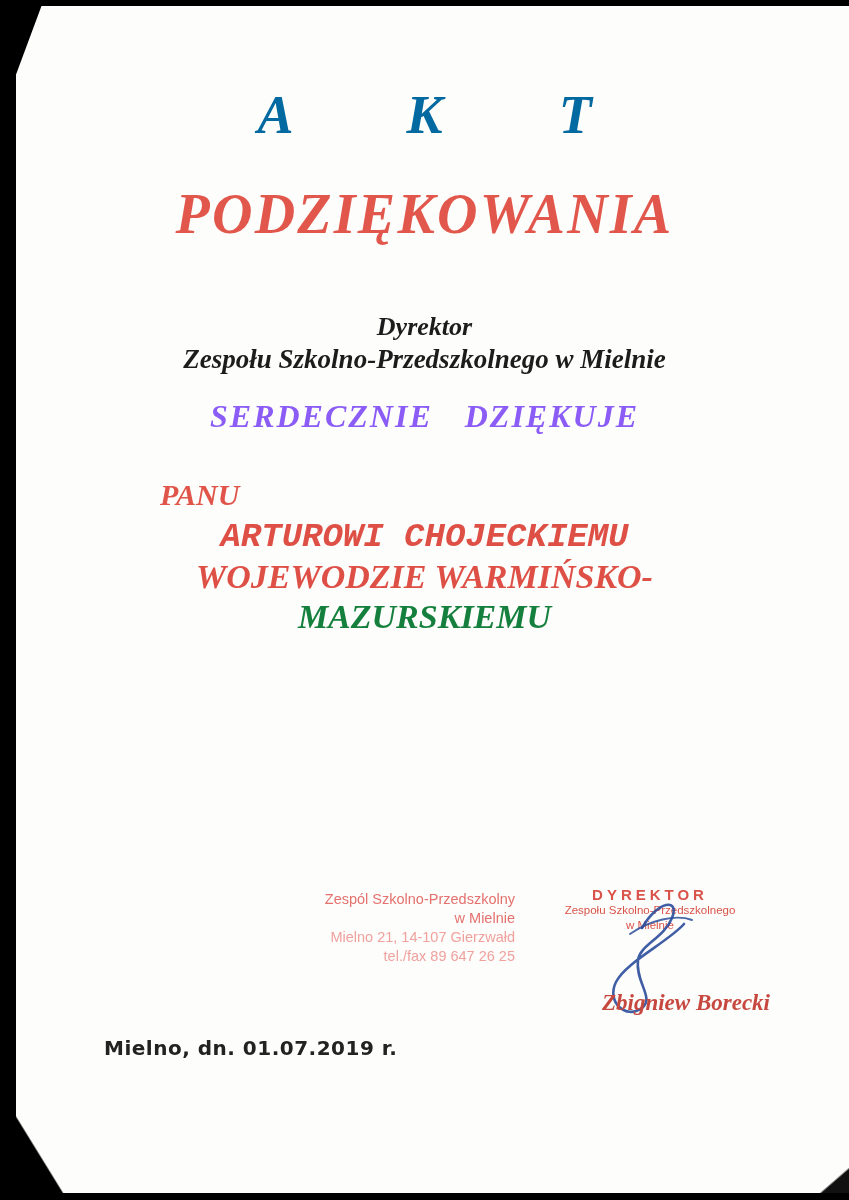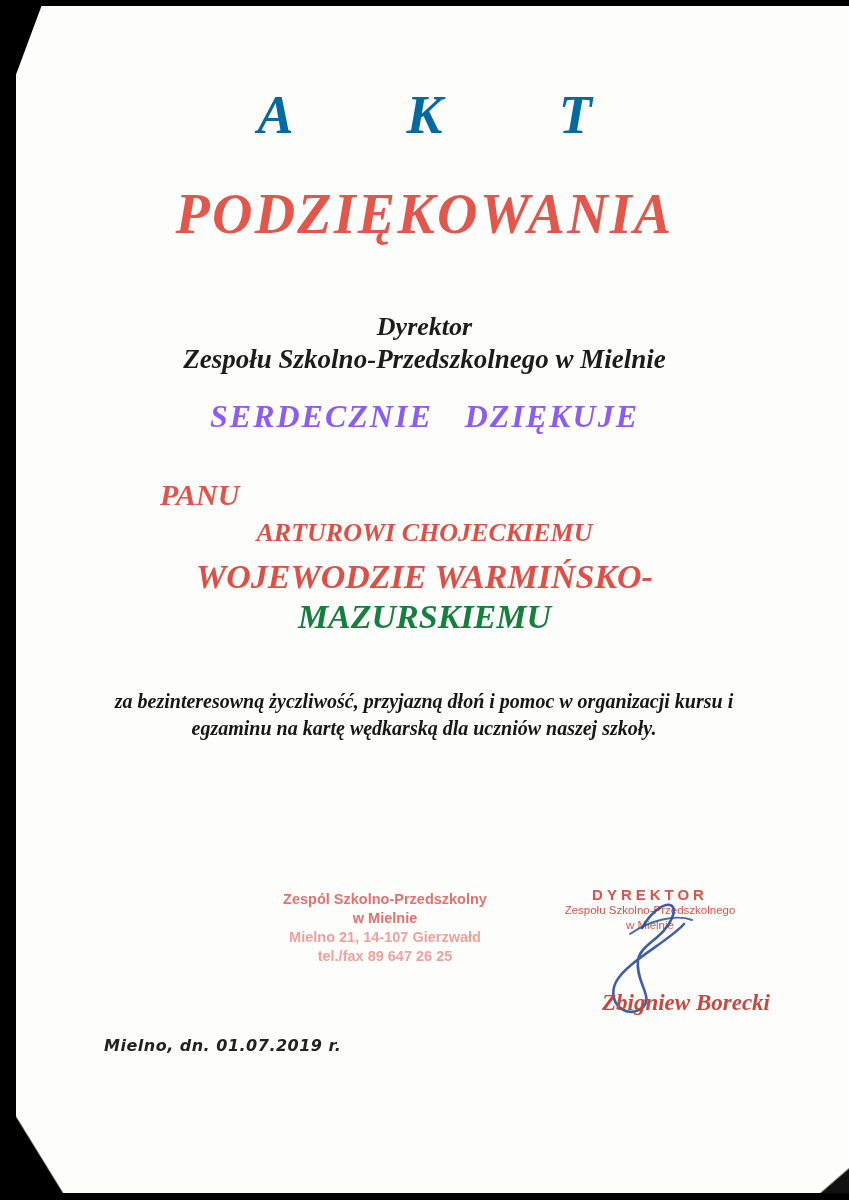--- a/index.html
+++ b/index.html
@@ -77,42 +77,41 @@
     font-style:italic;
   }
   .panu{
     top:478px;left:112px;
     color:#e0544a;
     font-size:30px;
     font-style:italic;
     font-weight:bold;
     margin-left:48px;
   }
-  .name1{top:518px;color:#de4f45;font-size:26px;font-style:italic;font-weight:bold;}
+  .name1{top:518px;color:#de4f45;font-size:34px;font-style:italic;font-weight:bold;font-family:Liberation Mono, monospace;}
   .name2{top:558px;color:#de4f45;font-size:34px;font-style:italic;font-weight:bold;}
   .name3{top:598px;color:#15803d;font-size:34px;font-style:italic;font-weight:bold;}
   .para{
     left:104px;width:640px;
     color:#161616;
     font-size:20px;
     font-style:italic;
     font-weight:bold;
     text-align:center;
     line-height:1.35;
   }
   .para1{top:688px;}
   .para2{top:784px;}
 
   .stamp-left{
     top:890px;left:255px;width:260px;
-    text-align:center;
+    text-align:right;
     font-family:"Liberation Sans", sans-serif;
     font-size:14.5px;
     line-height:1.3;
-    font-weight:bold;
   }
   .stamp-left .strong{color:#e4716e;}
   .stamp-left .light{color:#f0a19e;}
 
   .stamp-right{
     top:886px;left:530px;width:240px;
     text-align:center;
     font-family:"Liberation Sans", sans-serif;
     color:#d9534a;
   }
@@ -131,22 +130,21 @@
     font-weight:bold;
   }
   .sig-svg{
     top:890px;left:580px;
     pointer-events:none;
   }
   .date-line{
     top:1036px;left:104px;
     color:#222;
     font-family:"DejaVu Sans", sans-serif;
-    font-size:16px;
-    font-style:italic;
+    font-size:20px;
     font-weight:bold;
     letter-spacing:0.5px;
   }
 </style>
 </head>
 <body>
 
 <div class="scan-page"></div>
 <div class="corner-top-left"></div>
 <div class="corner-bottom-left"></div>
@@ -165,21 +163,20 @@
   <div class="abs center thanks">SERDECZNIE DZIĘKUJE</div>
 
   <div class="abs panu">PANU</div>
 
   <div class="abs center name1">ARTUROWI CHOJECKIEMU</div>
 
   <div class="abs center name2">WOJEWODZIE WARMIŃSKO-</div>
 
   <div class="abs center name3">MAZURSKIEMU</div>
 
-  <div class="abs para para1">za bezinteresowną życzliwość, przyjazną dłoń i pomoc w organizacji kursu i egzaminu na kartę wędkarską dla uczniów naszej szkoły.</div>
 
 
   <div class="abs stamp-left">
     <div class="strong">Zespól Szkolno-Przedszkolny</div>
     <div class="strong">w Mielnie</div>
     <div class="light">Mielno 21, 14-107 Gierzwałd</div>
     <div class="light">tel./fax 89 647 26 25</div>
   </div>
 
   <div class="abs stamp-right">

